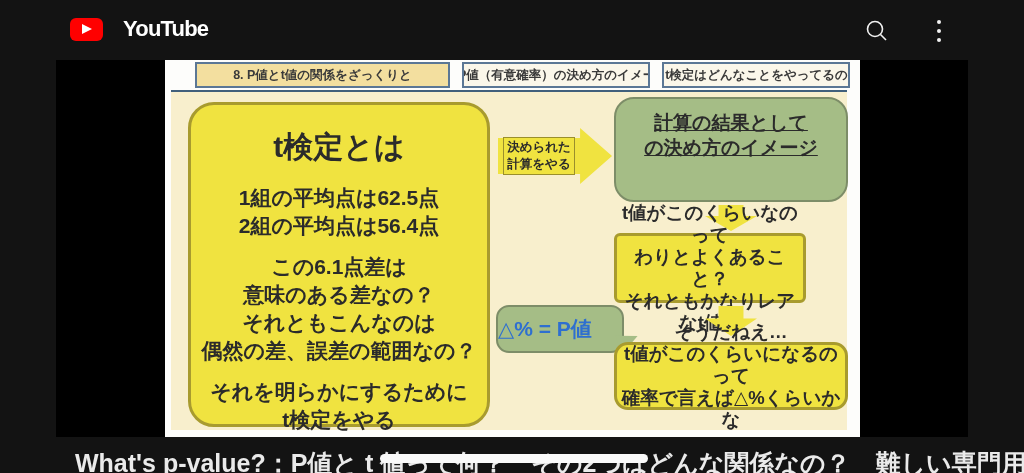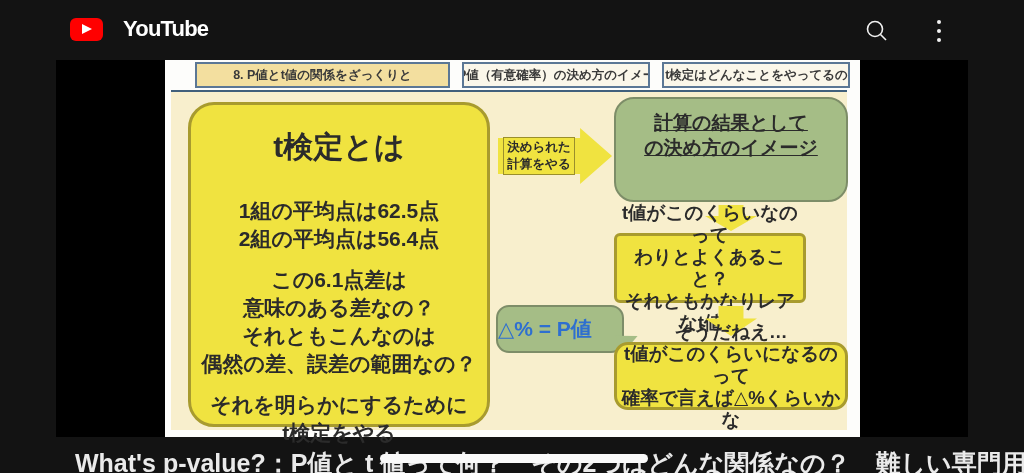--- a/index.html
+++ b/index.html
@@ -38,21 +38,21 @@
   .tab3 { left:497px; width:188px; }
 
   .main { position:absolute; left:6px; right:13px; top:30px; bottom:7px; background:#f8efcd; border-top:2px solid #41607c; }
 
   .box { position:absolute; text-align:center; color:#2b2b2b; }
   .yellow { background:#f0e340; border:3px solid #a89b2e; }
   .green  { background:#a5bd86; border:2px solid #7d8d68; }
 
   .left-box { left:17px; top:10px; width:302px; height:325px; border-radius:26px;
               display:flex; flex-direction:column; align-items:center; padding-top:22px; }
-  .left-title { font-size:30px; font-weight:800; margin-bottom:29px; }
+  .left-title { font-size:30px; font-weight:800; margin-bottom:16px; }
   .left-box p { font-size:21px; font-weight:600; line-height:28px; margin-bottom:13px; }
 
   .calc-arrow { position:absolute; left:327px; top:36px; width:114px; height:56px; }
   .calc-arrow .shape { position:absolute; inset:0; background:#f0e340;
       clip-path:polygon(0 18%,72% 18%,72% 0,100% 50%,72% 100%,72% 82%,0 82%);
       filter:drop-shadow(0 0 1px #958a28); }
   .calc-arrow .label { position:absolute; left:5px; top:9px; width:72px; border:1.5px solid #9a8f2c; background:#f0e340;
       font-size:12.5px; font-weight:bold; line-height:17px; text-align:center; padding:1px 0; color:#2b2b2b; }
 
   .result-box { left:443px; top:5px; width:234px; height:105px; border-radius:20px; padding-top:11px; }

